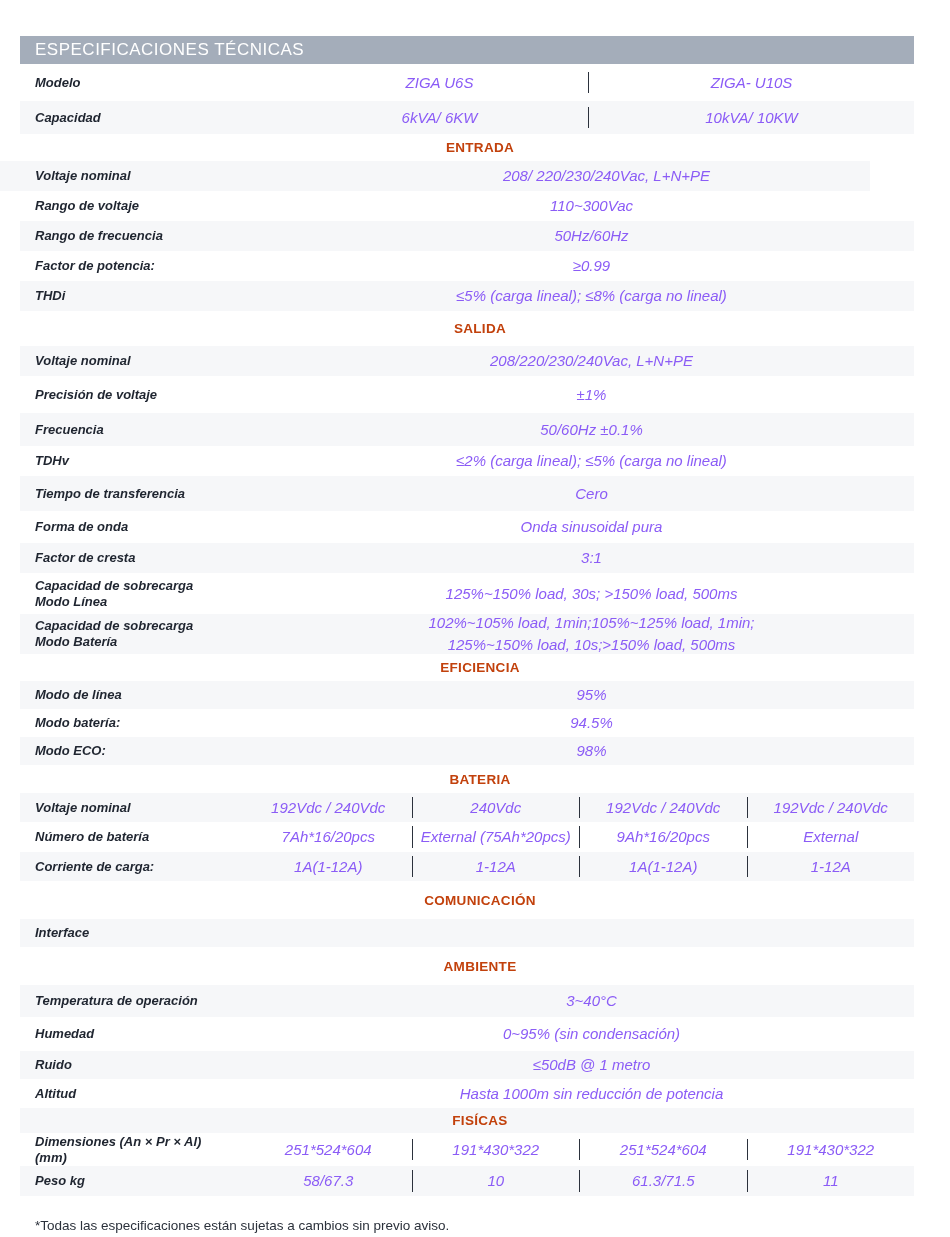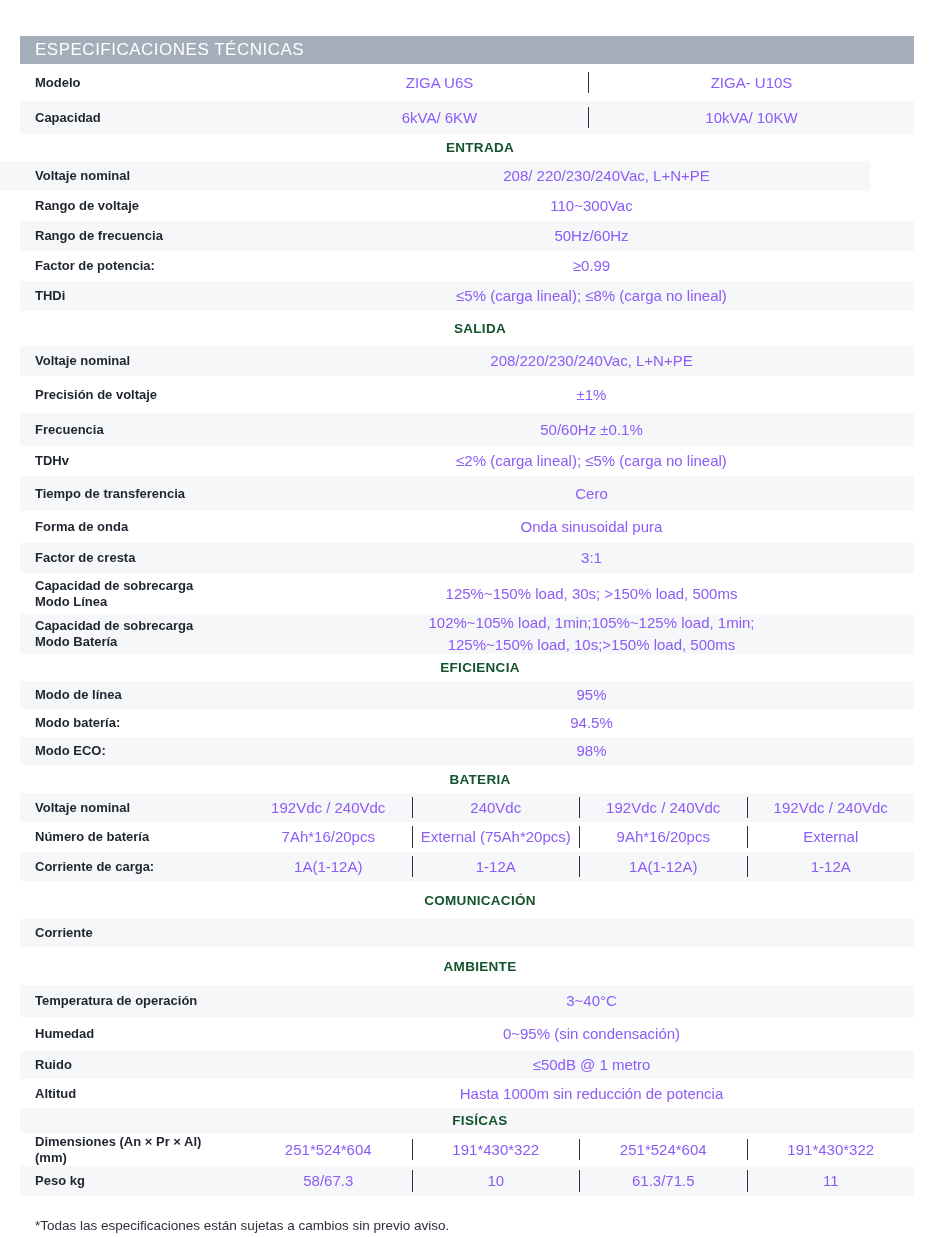--- a/index.html
+++ b/index.html
@@ -9,34 +9,34 @@
     color:#3b424e;
     overflow:hidden;
   }
   .container{margin:30px 0 0 20px;width:894px;}
   .titlebar{
     height:28px;background:#a4adba;color:#ffffff;
     display:flex;align-items:center;
     padding-left:15px;box-sizing:border-box;
     font-size:17px;letter-spacing:.5px;margin-top:36px;
   }
-  .row{display:flex;align-items:center;box-sizing:border-box;}
+  .row{display:flex;align-items:center;box-sizing:border-box;font-style:italic;}
   .row .lbl{
     width:225px;flex:0 0 225px;padding-left:15px;box-sizing:border-box;
     font-weight:bold;font-size:13px;color:#1f2530;line-height:1.2;
   }
   .row .val{
     flex:1 1 0;text-align:center;font-size:15px;color:#8b5cf6;line-height:1.45;
     box-sizing:border-box;
   }
   .row.single .val{padding-left:24px;}
   .shade{background:#f6f7f9;}
   .sec{
     display:flex;align-items:center;justify-content:center;
-    font-weight:bold;font-size:13.5px;color:#14532d;letter-spacing:.3px;
+    font-weight:bold;font-size:13.5px;color:#c2410c;letter-spacing:.3px;
     text-indent:26px;
   }
   
   .bleed{margin-left:-20px;width:870px;}
   .bleed .lbl{width:245px;flex:0 0 245px;padding-left:35px;}
   .bleed.single .val{padding-left:98px;}
   
   .model .val.c1{flex:0 0 343px;padding-left:46px;}
   .model .val.c2{flex:1 1 0;}
   
@@ -169,21 +169,21 @@
   <div class="row cols shade" style="height:29px">
     <div class="lbl">Corriente de carga:</div>
     <div class="val">1A(1-12A)</div>
     <div class="val vdiv">1-12A</div>
     <div class="val vdiv">1A(1-12A)</div>
     <div class="val vdiv">1-12A</div>
   </div>
 
   <div class="sec" style="height:38px">COMUNICACIÓN</div>
   <div class="row single shade" style="height:28px">
-    <div class="lbl">Corriente</div>
+    <div class="lbl">Interface</div>
   </div>
 
   <div class="sec" style="height:38px">AMBIENTE</div>
   <div class="row single shade" style="height:32px">
     <div class="lbl">Temperatura de operación</div>
     <div class="val">3~40°C</div>
   </div>
   <div class="row single" style="height:34px">
     <div class="lbl">Humedad</div>
     <div class="val">0~95% (sin condensación)</div>

